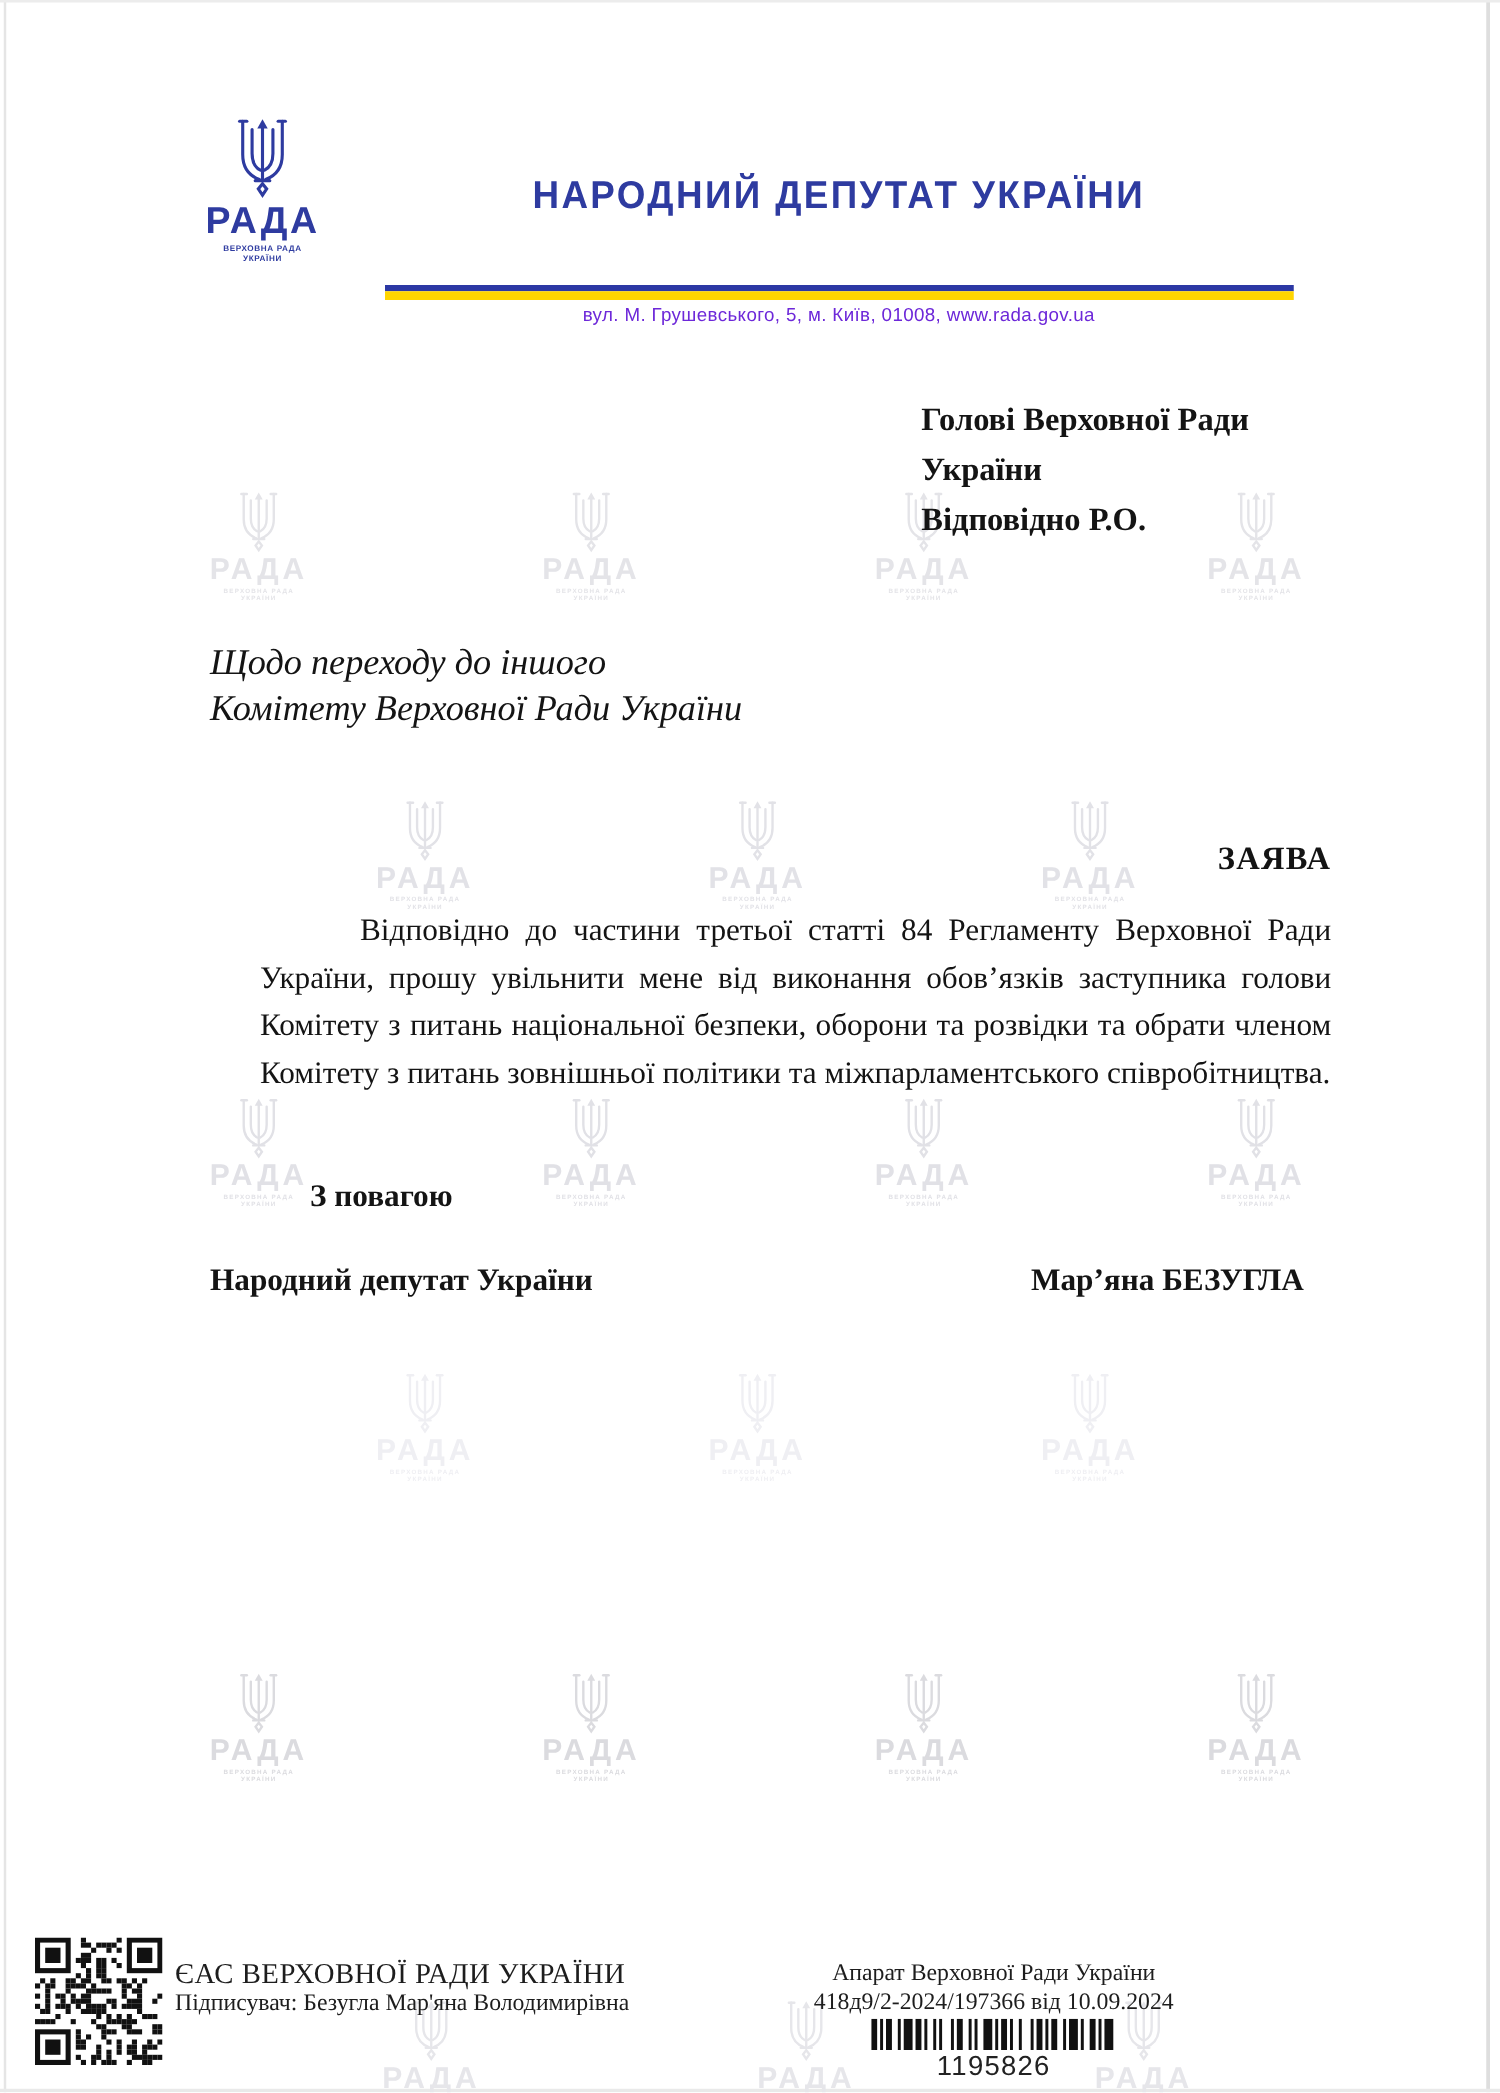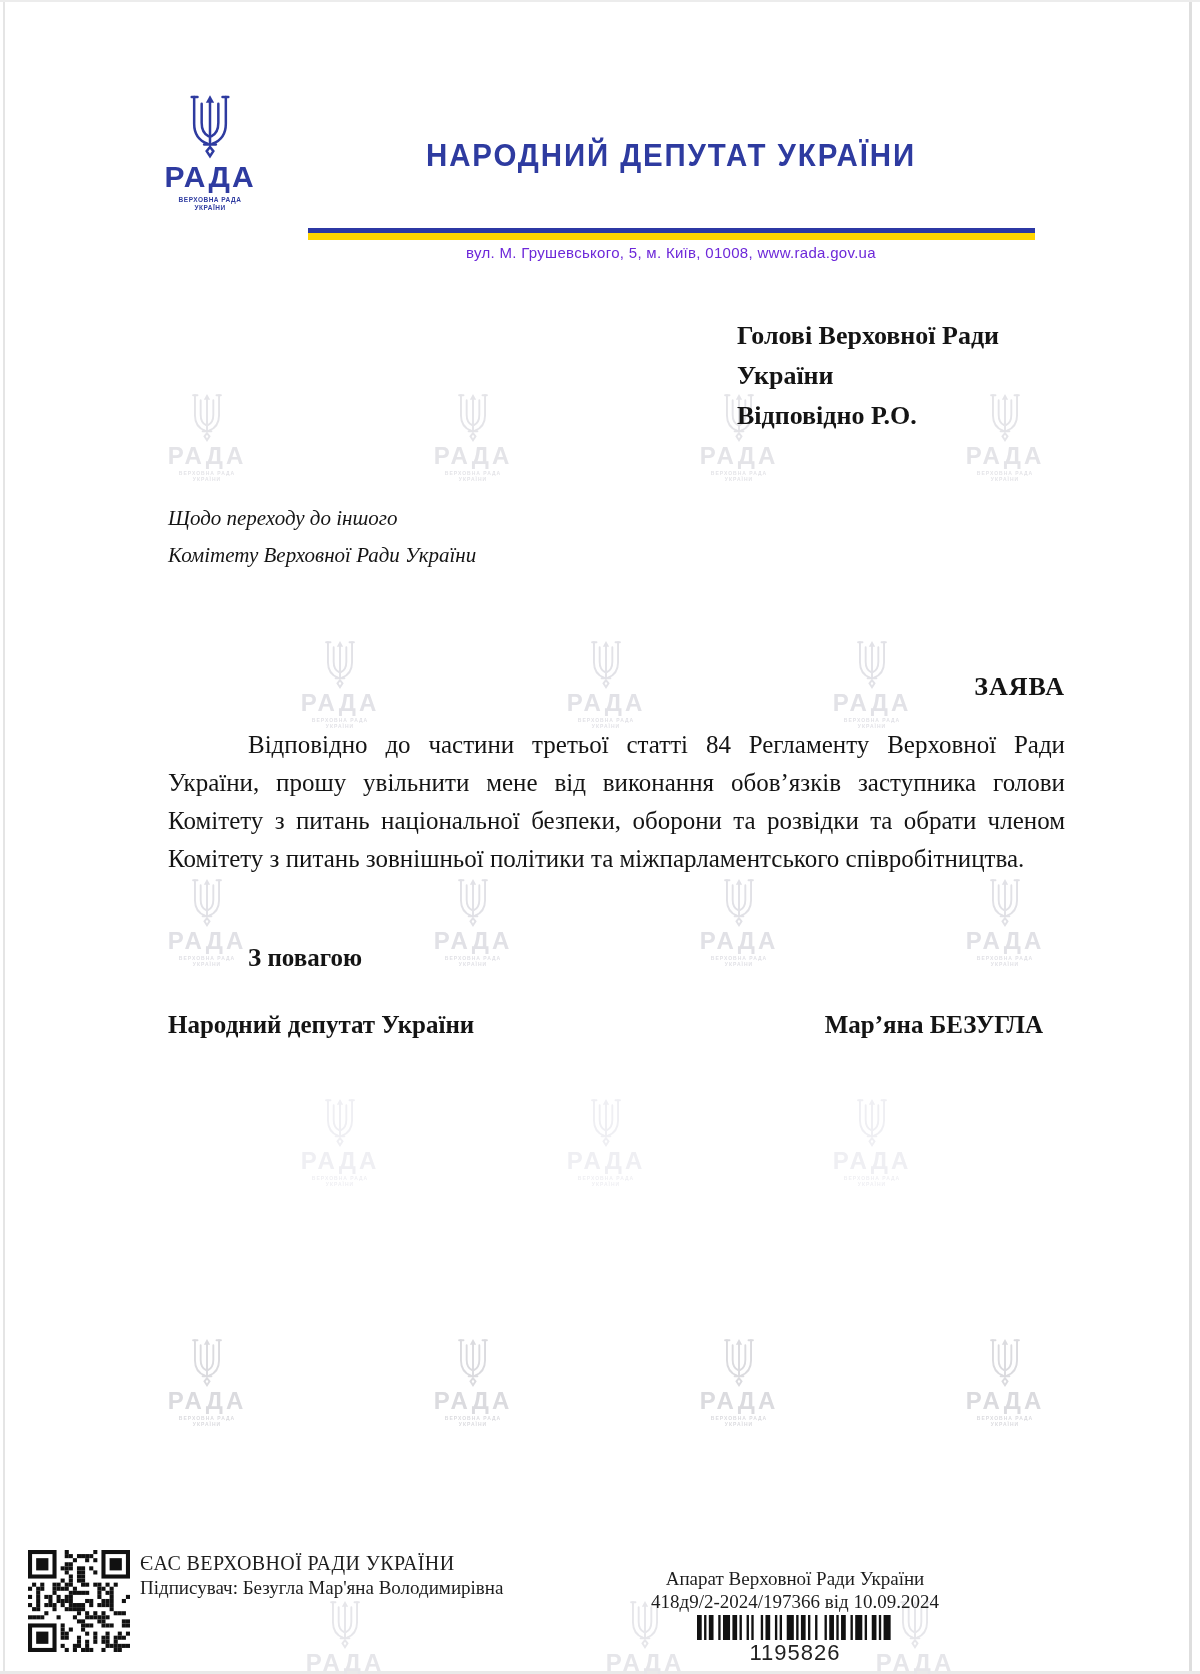--- a/index.html
+++ b/index.html
@@ -33,36 +33,36 @@
              letter-spacing:2px;transform:scaleX(.95);}
   .stripe{left:308px;top:228px;width:727px;}
   .stripe-blue{height:5px;background:#2c38a4;}
   .stripe-yellow{height:7px;background:#ffd500;}
   .hdr-address{left:311px;top:244px;width:720px;text-align:center;color:#6d28d9;
                font-family:"Liberation Sans",sans-serif;font-weight:500;font-size:15px;
                letter-spacing:.3px;}
 
   
   .addressee{left:737px;top:316px;width:340px;font-weight:700;font-size:26px;line-height:40px;}
-  .subject{left:168px;top:500px;width:560px;font-style:italic;font-size:21px;line-height:37px;}
+  .subject{left:168px;top:512px;width:560px;font-style:italic;font-size:29px;line-height:37px;}
   .zayava{left:165px;top:672px;width:900px;text-align:right;font-weight:700;font-size:26px;
           letter-spacing:1px;}
   .para{left:168px;top:726px;width:897px;font-size:25px;}
-  .p-line{line-height:38px;text-align:justify;text-align-last:justify;white-space:nowrap;}
+  .p-line{line-height:38px;text-align:justify;text-align-last:justify;white-space:nowrap;margin-left:40px;}
   .p-line.first{text-indent:80px;}
   .p-line.last{text-align-last:left;}
   .closing{left:248px;top:944px;font-weight:700;font-size:25px;}
   .sigrow{left:168px;top:1008px;width:897px;display:flex;justify-content:space-between;
           font-weight:700;font-size:25px;line-height:34px;}
   .sig-right{margin-right:22px;}
 
   
   .qr{left:28px;top:1550px;width:102px;height:102px;}
   .f-left{left:140px;top:1552px;width:460px;color:#1d1d1d;}
-  .f-left .l1{font-size:20px;line-height:23px;letter-spacing:.4px;}
+  .f-left .l1{font-size:23px;line-height:23px;letter-spacing:.4px;margin-top:15px;}
   .f-left .l2{font-size:19px;line-height:22px;margin-top:2px;}
   .f-left .l3{font-size:15.5px;line-height:20px;margin-top:2px;}
   .f-left .l4{font-size:19px;line-height:22px;margin-top:3px;}
   .f-right{left:645px;top:1568px;width:300px;text-align:center;color:#1d1d1d;}
   .f-right .org{font-size:19px;line-height:21px;}
   .f-right .num{font-size:19px;line-height:21px;margin-top:2px;}
   .barcode{display:block;margin:3px auto 0 auto;}
   .bc-num{font-family:"Liberation Sans",sans-serif;font-size:22px;letter-spacing:1px;
           line-height:24px;margin-top:1px;color:#222;}
 </style>

